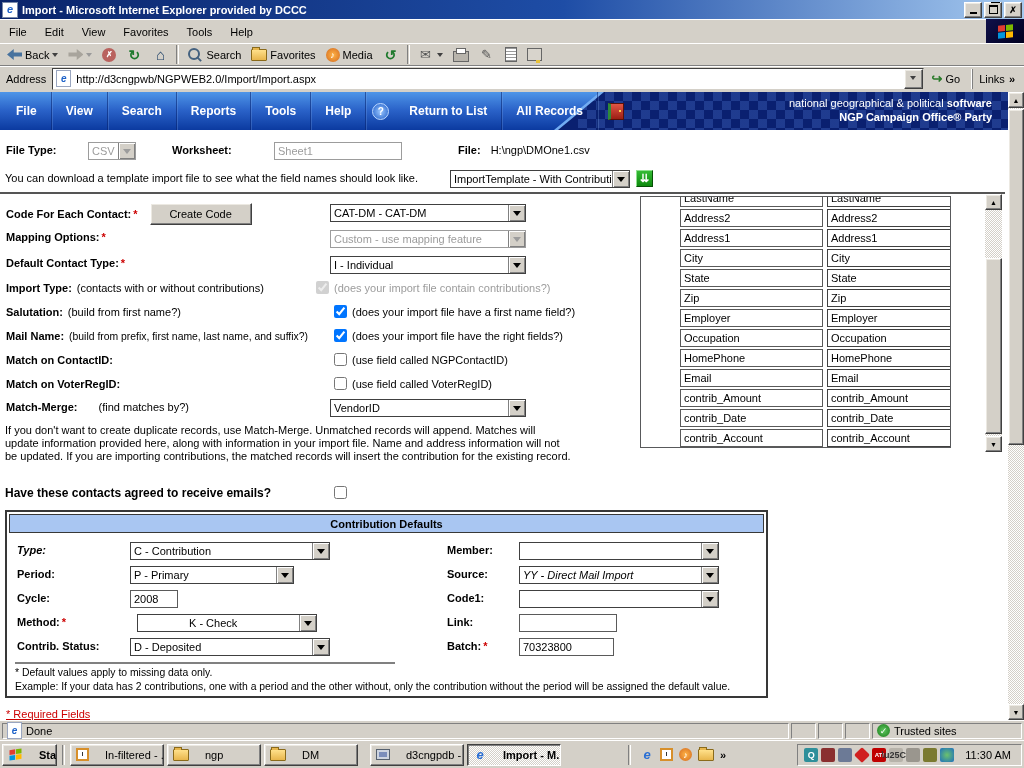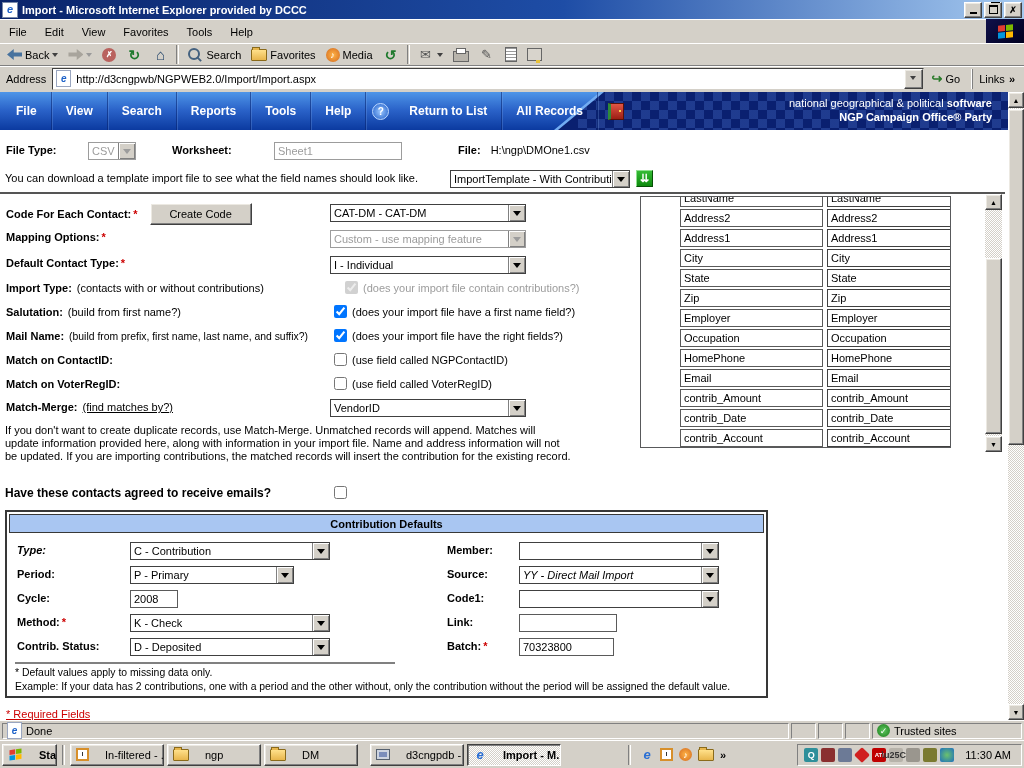--- a/index.html
+++ b/index.html
@@ -342,21 +342,21 @@
     </div>
     <div class="dd a" style="left:330px;top:126px;width:196px;">
       <span class="t">I - Individual</span>
         <span class="b"></span>
     </div>
 
     <div class="frow" style="left:6px;top:152px;">
       <span class="lbl">Import Type:</span>
       <span class="hint" style="margin-left:5px;">(contacts with or without contributions)</span>
     </div>
-    <div class="frow" style="left:345px;top:151px;justify-content:space-between;">
+    <div class="frow" style="left:316px;top:151px;justify-content:space-between;">
       <input type="checkbox" class="cb" disabled="" checked="checked" style="">
       <span class="gray" style="margin-left:5px;">(does your import file contain contributions?)</span>
     </div>
 
     <div class="frow" style="left:6px;top:176px;">
       <span class="lbl">Salutation:</span>
       <span class="hint" style="margin-left:5px;">(build from first name?)</span>
     </div>
     <div class="frow" style="left:334px;top:175px;">
       <input type="checkbox" class="cb" checked="checked" style="">
@@ -383,21 +383,21 @@
     <div class="frow" style="left:6px;top:248px;">
       <span class="lbl">Match on VoterRegID:</span>
     </div>
     <div class="frow" style="left:334px;top:247px;">
       <input type="checkbox" class="cb" style="">
       <span style="margin-left:5px;">(use field called VoterRegID)</span>
     </div>
 
     <div class="frow" style="left:6px;top:271px;">
       <span class="lbl">Match-Merge:</span>
-      <span class="hint" style="margin-left:5px;text-decoration:underline;">(find matches by?)</span>
+      <span class="hint" style="margin-left:21px;">(find matches by?)</span>
     </div>
     <div class="dd a" style="left:330px;top:269px;width:196px;">
       <span class="t">VendorID</span>
         <span class="b"></span>
     </div>
 
     <div id="map-panel" class="a">
       <div style="margin-top:-9px;margin-left:36px;">
         <div class="mrow">
           <input class="tb" value="LastName" style="">
@@ -533,21 +533,21 @@
 
       <span class="lbl a" style="left:10px;top:80px;">Cycle:</span>
       <input class="tb a" style="left: 123px; top: 78px; width: 48px;" value="2008">
       <span class="lbl a" style="left:440px;top:80px;">Code1:</span>
       <div class="dd a" style="left:512px;top:78px;width:200px;">
         <span class="t"></span>
           <span class="b"></span>
       </div>
 
       <span class="a" style="left:10px;top:104px;white-space:nowrap;"><span class="lbl">Method:</span><span class="req">*</span></span>
-      <div class="dd a" style="left:123px;top:102px;width:200px;">
+      <div class="dd a" style="left:130px;top:102px;width:180px;padding-left:48px;">
         <span class="t">K - Check</span>
           <span class="b"></span>
       </div>
       <span class="lbl a" style="left:440px;top:104px;">Link:</span>
       <input class="tb a" style="left: 512px; top: 102px; width: 98px;" value="">
 
       <span class="lbl a" style="left:10px;top:128px;">Contrib. Status:</span>
       <div class="dd a" style="left:123px;top:126px;width:200px;">
         <span class="t">D - Deposited</span>
           <span class="b"></span>

